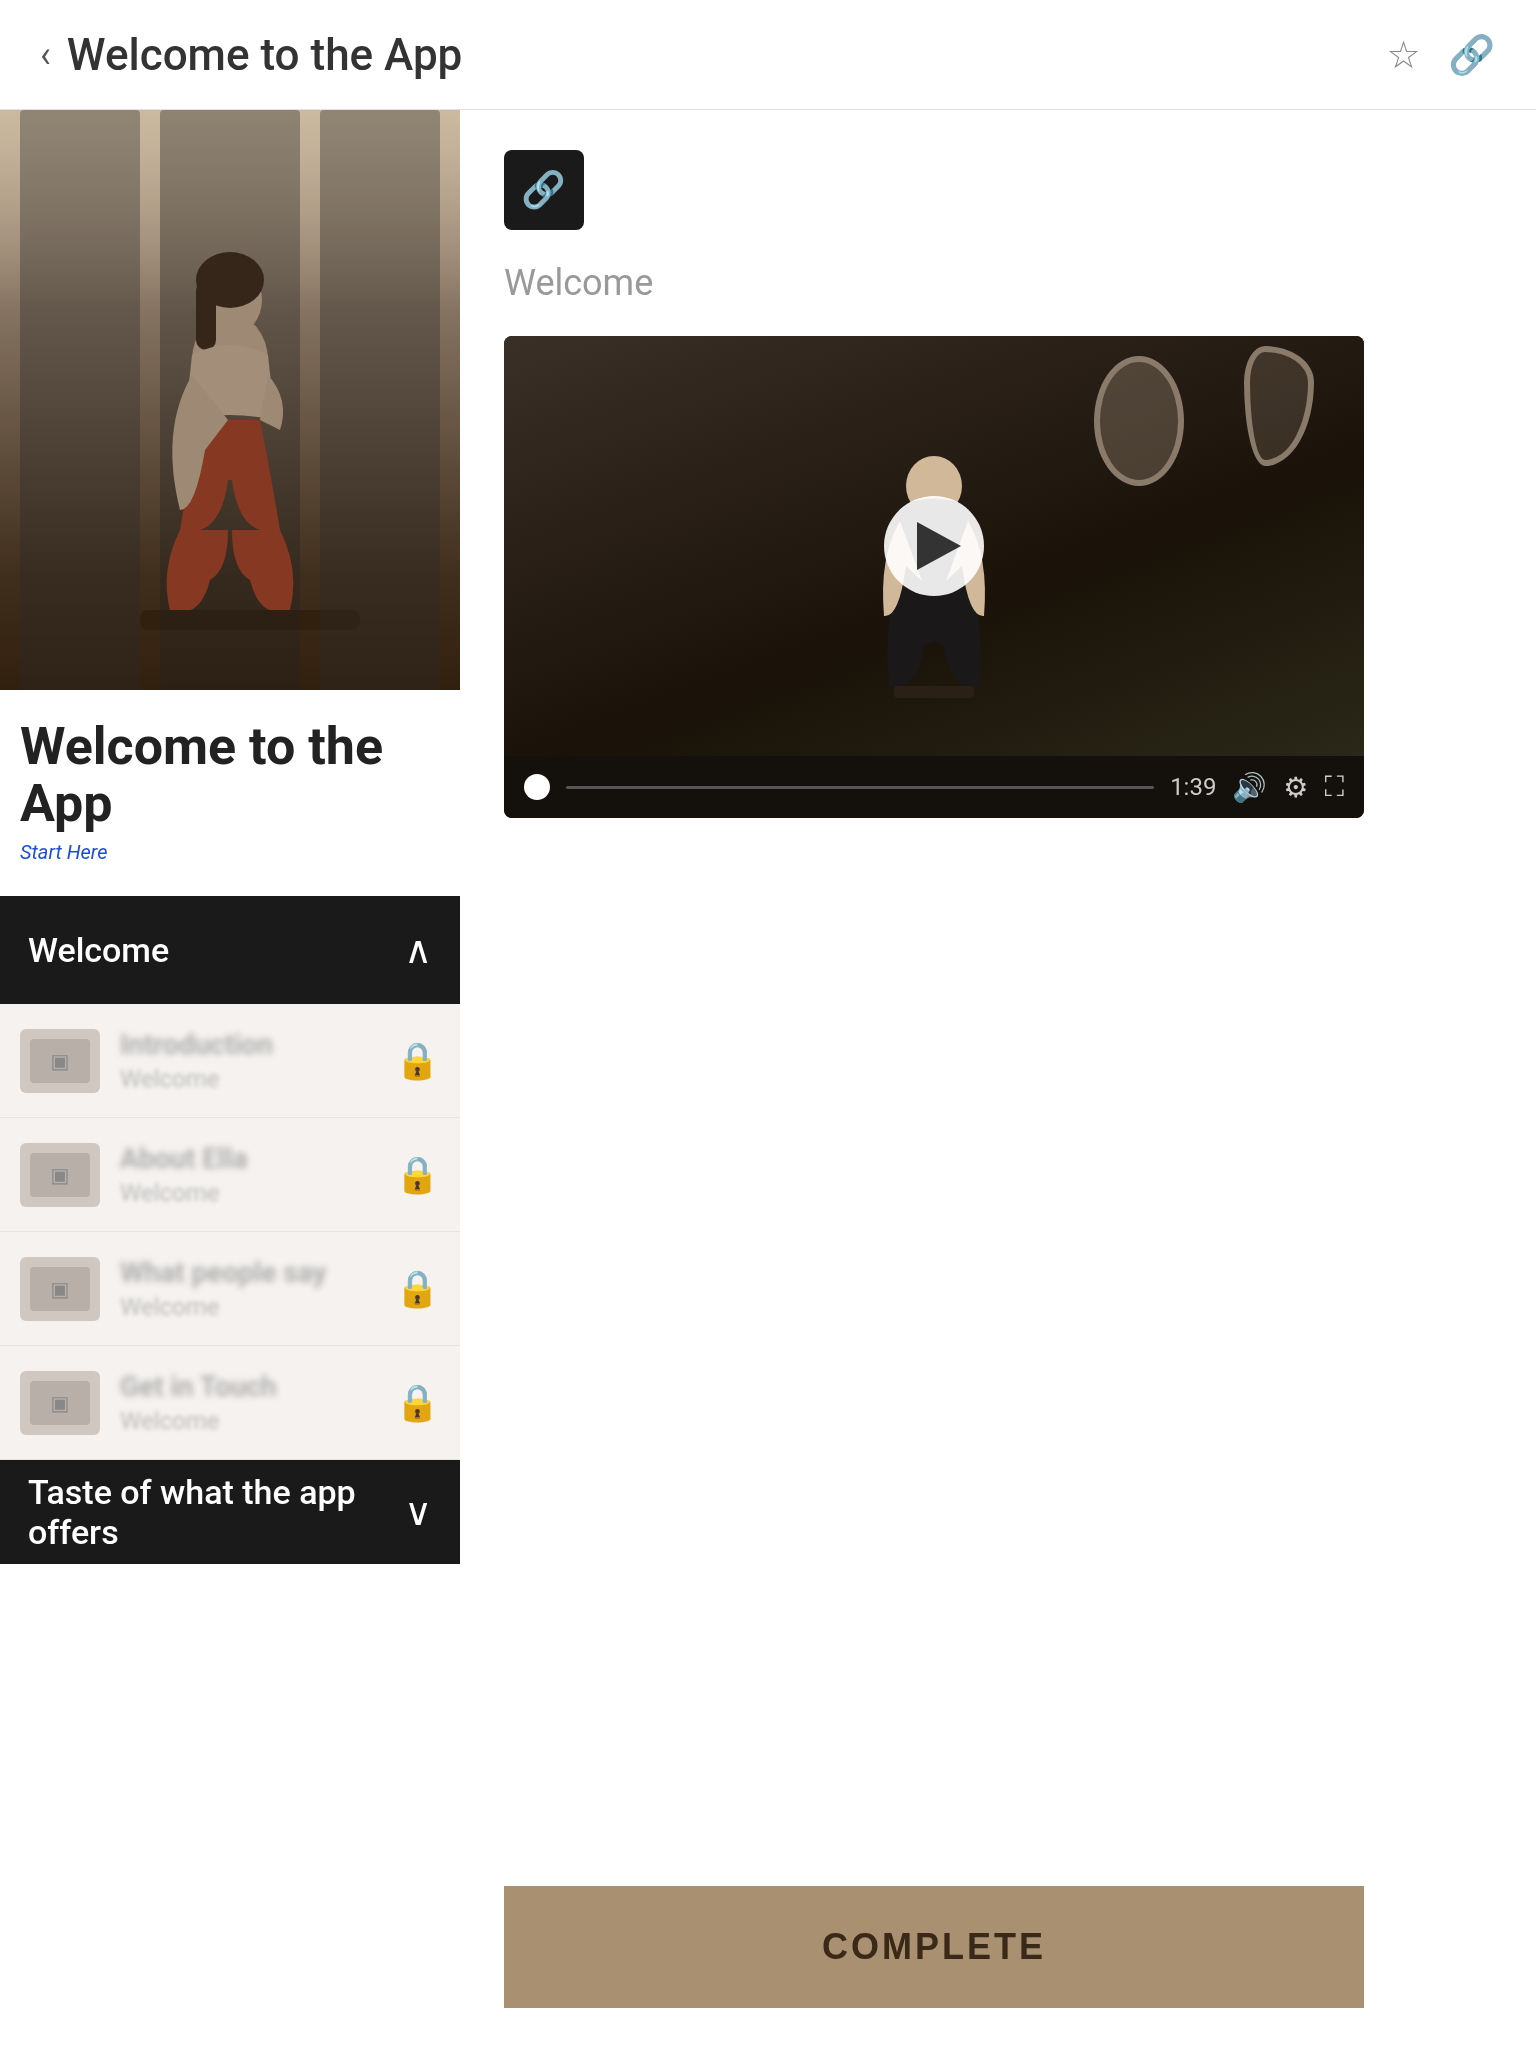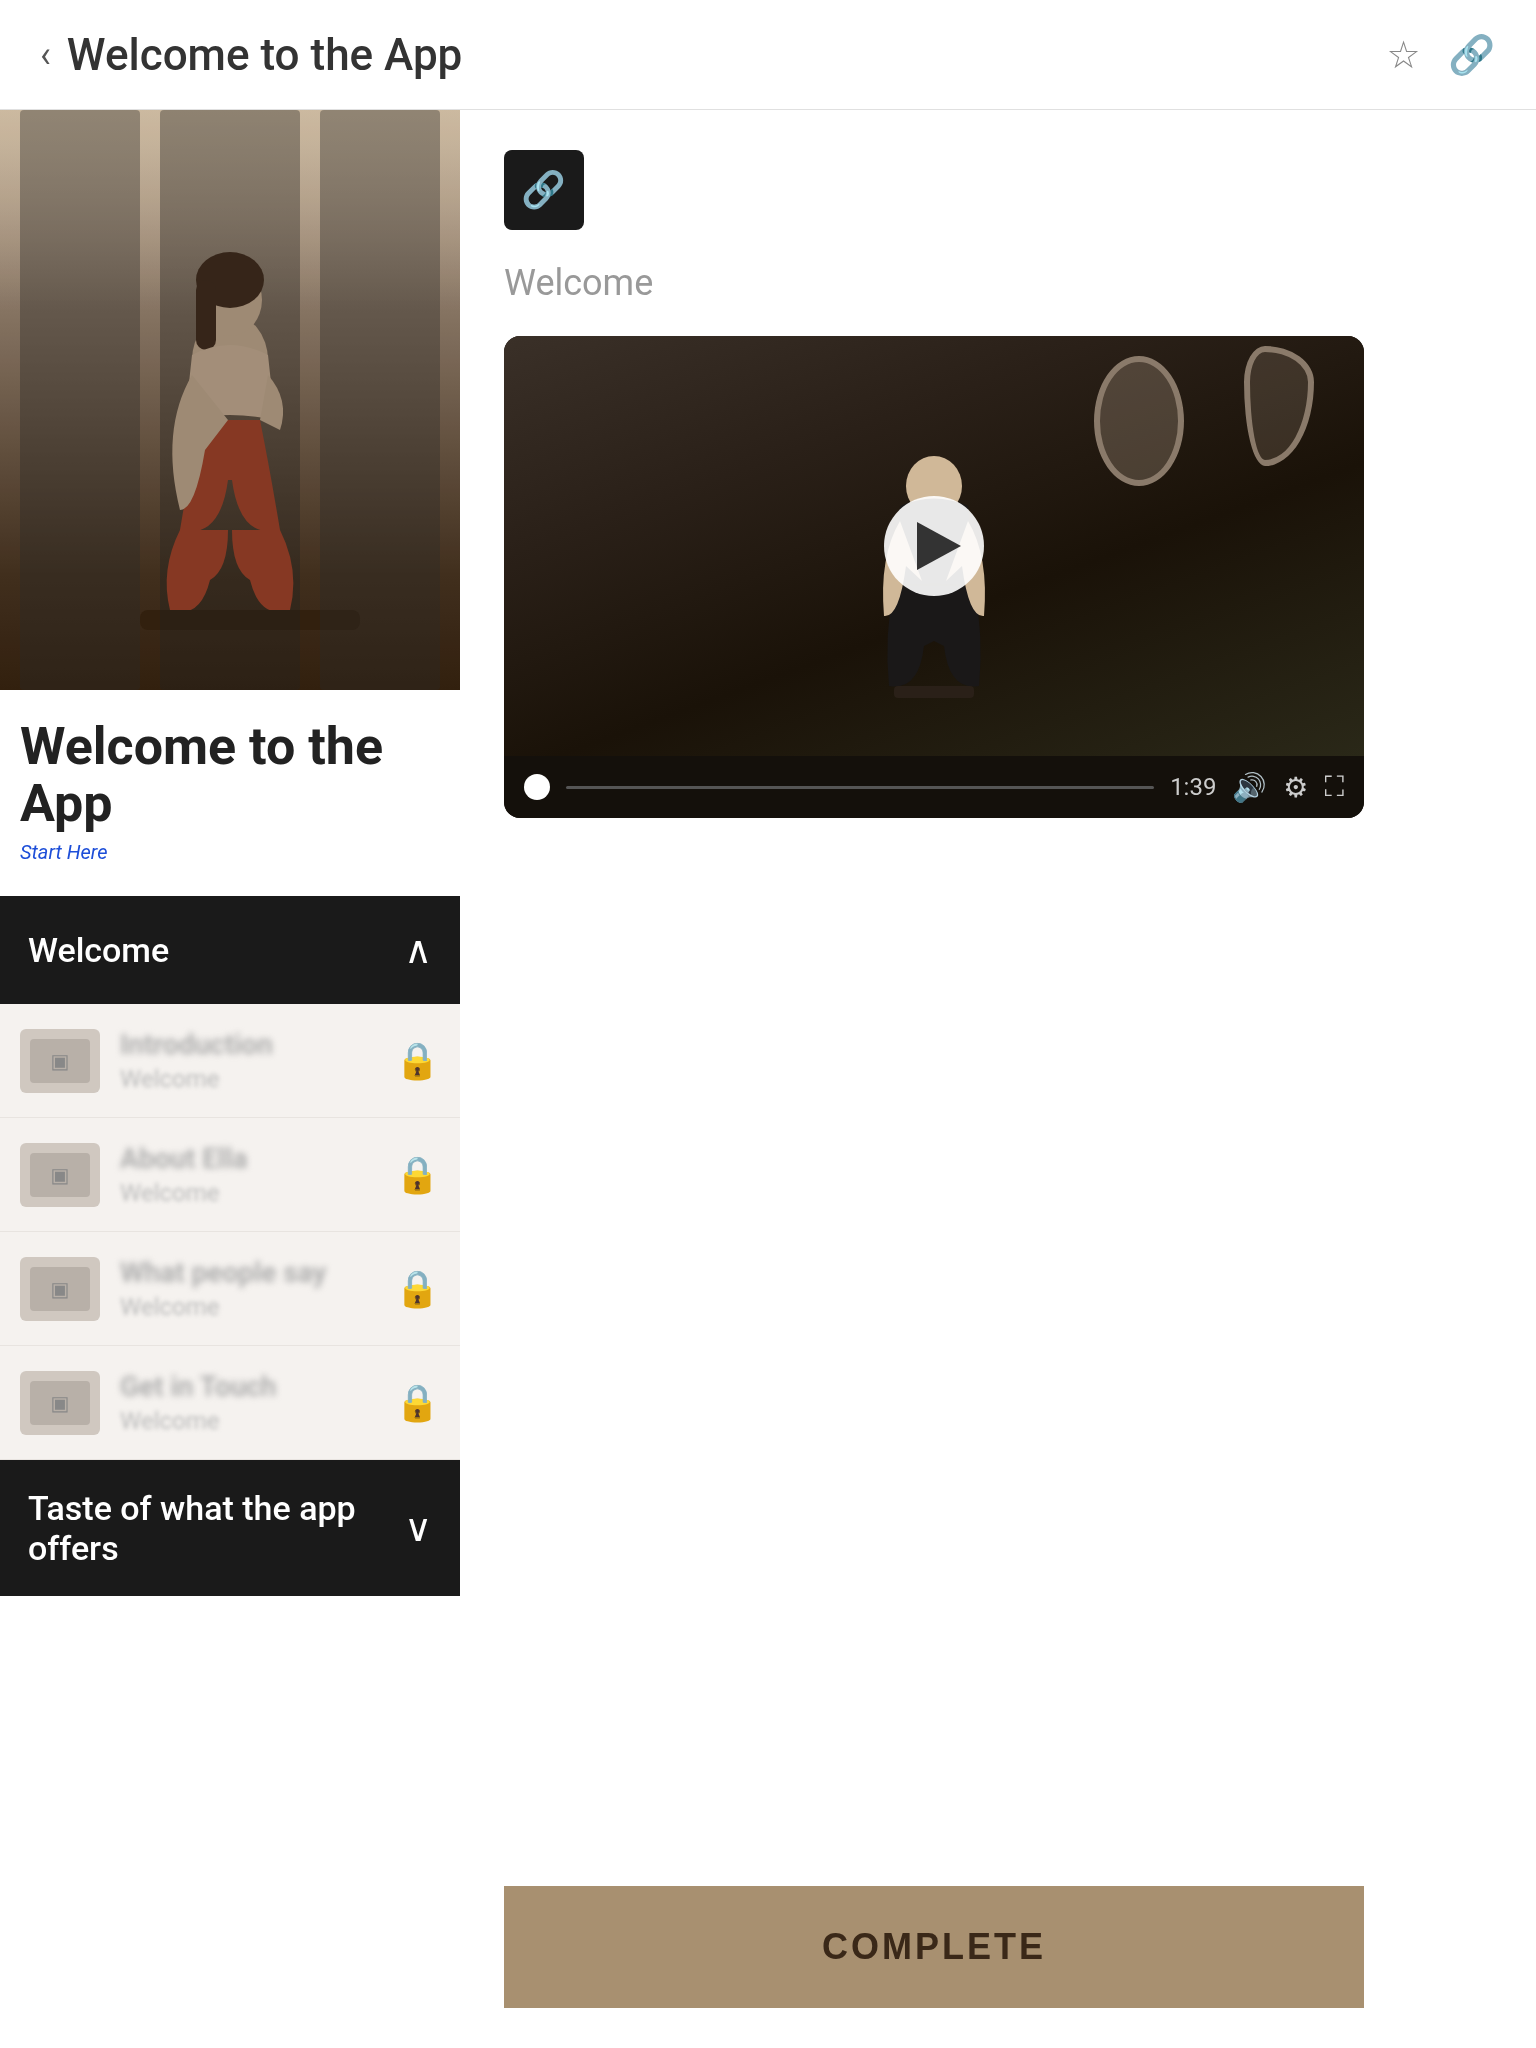--- a/index.html
+++ b/index.html
@@ -175,21 +175,21 @@
       margin-left: 12px;
     }
 
     
     .section-header-bottom {
       background: #1a1a1a;
       color: #fff;
       display: flex;
       align-items: center;
       justify-content: space-between;
-      padding: 28px 28px;
+      padding: 12px 28px;
       font-size: 34px;
       font-weight: 500;
       cursor: pointer;
       margin-top: 0;
     }
 
     
     .right-col {
       flex: 1;
       padding: 40px 44px;
@@ -222,21 +222,21 @@
     .intro-subtitle {
       font-size: 36px;
       color: #999;
     }
 
     
     .video-container {
       width: 100%;
       max-width: 860px;
       background: #1a1510;
-      border-radius: 16px;
+      border-radius: 8px;
       overflow: hidden;
       position: relative;
     }
     .video-preview {
       width: 100%;
       height: 420px;
       background: linear-gradient(160deg, #3a3028 0%, #2a2018 30%, #1a1208 60%, #2a2818 100%);
       position: relative;
       display: flex;
       align-items: center;

